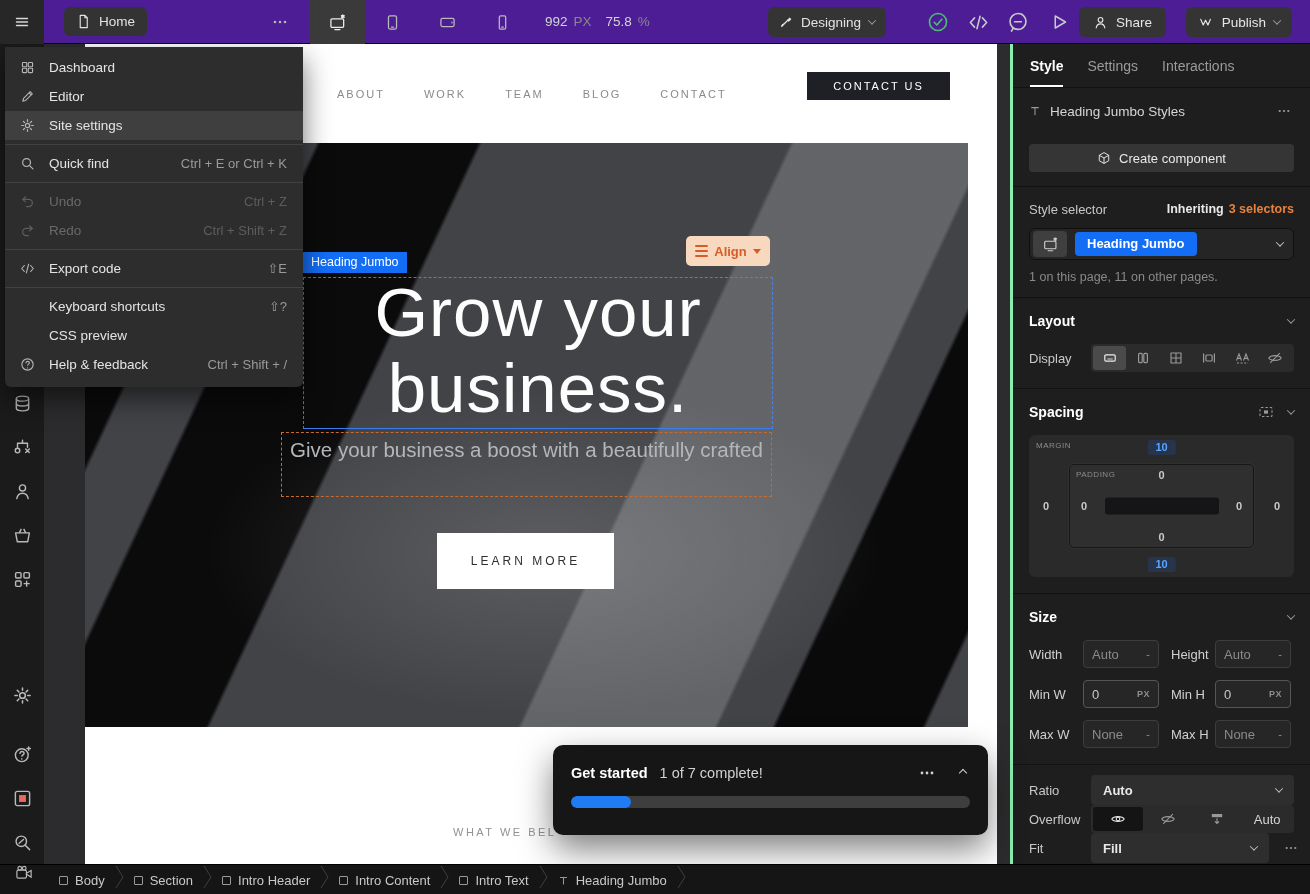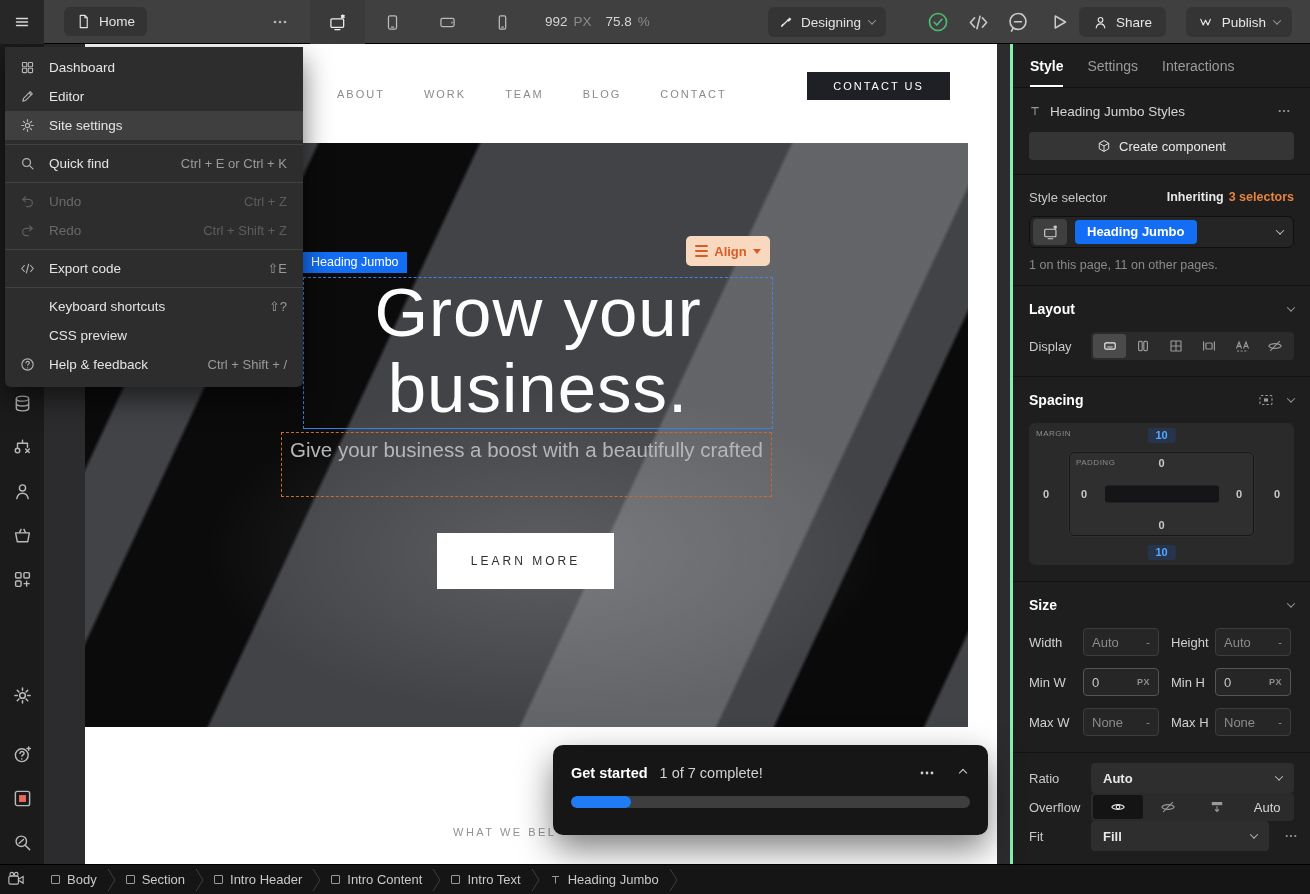--- a/index.html
+++ b/index.html
@@ -2,21 +2,21 @@
 <html style="--accent-blue: #146ef5; --accent-orange: #e8833f; --align-orange: #d85c27; --success-green: #4dbd72; --progress-blue: #1f7cf5;"><head>
 <meta charset="utf-8">
 <style>
   * { margin:0; padding:0; box-sizing:border-box; }
   html,body { width:1310px; height:894px; overflow:hidden; background:#1e1e1e;
     font-family:"Liberation Sans", sans-serif; -webkit-font-smoothing:antialiased; cursor:default; }
   svg { display:block; }
   .ico { display:flex; align-items:center; justify-content:center; }
 
   
-  .topbar { position:fixed; left:0; top:0; width:1310px; height:44px; background:#404040;
+  .topbar { position:fixed; left:0; top:0; width:1310px; height:44px; background:#4c1d95;
     border-bottom:1px solid #000; z-index:90; }
   .topbar .hamburger { position:absolute; left:0; top:0; width:44px; height:44px; color:#d6d6d6;
     display:flex; align-items:center; justify-content:center; background:#272727; }
   .home-btn { position:absolute; left:64px; top:7px; height:29px; background:#333333; border-radius:6px;
     display:flex; align-items:center; gap:8px; padding:0 12px; color:#e3e3e3; font-size:13.5px; }
   .more-dots { position:absolute; left:262px; top:11px; width:36px; height:22px; color:#b5b5b5; }
   .bp-group { position:absolute; left:310px; top:0; display:flex; }
   .bp-tab { width:55px; height:44px; display:flex; align-items:center; justify-content:center; color:#b9b9b9; }
   .bp-tab.selected { background:#3a3a3b; color:#ececec; }
   .dims { position:absolute; left:545px; top:14px; font-size:13.5px; color:#d4d4d4; display:flex; gap:6px; }
@@ -105,21 +105,21 @@
     border-left:3px solid #86efac; color:#c9c9c9; }
   .panel .divider { height:1px; background:#131313; }
   .tabs { height:44px; display:flex; align-items:center; gap:24px; padding:0 17px; border-bottom:1px solid #121212; }
   .tab { font-size:14px; color:#9b9b9b; position:relative; height:100%; display:flex; align-items:center; }
   .tab.active { color:#fff; font-weight:bold; }
   .tab.active::after { content:""; position:absolute; left:0; right:0; bottom:0; height:2px; background:#fff; }
   .styles-block { padding:12px 16px 14px; }
   .styles-head { display:flex; align-items:center; gap:9px; height:22px; color:#9b9b9b; }
   .styles-title { color:#d6d6d6; font-size:13.5px; }
   .styles-dots { margin-left:auto; width:20px; height:14px; color:#9b9b9b; }
-  .create-comp { margin-top:10px; height:28px; background:#353535; border-radius:4px; display:flex;
+  .create-comp { margin-top:22px; height:28px; background:#353535; border-radius:4px; display:flex;
     align-items:center; justify-content:center; gap:8px; color:#e9e9e9; font-size:13px; }
   .selector-block { padding:13px 16px; }
   .sel-row1 { display:flex; align-items:center; height:18px; font-size:13px; }
   .sel-row1 .lbl { color:#c7c7c7; }
   .inheriting { margin-left:auto; color:#e8e8e8; font-weight:bold; font-size:12.5px; }
   .inheriting-count { color:var(--accent-orange,#e8833f); font-weight:bold; font-size:12.5px; margin-left:5px; }
   .sel-control { margin-top:10px; height:32px; background:#252525; border:1px solid #0f0f0f; border-radius:6px;
     display:flex; align-items:center; padding:0 10px 0 3px; }
   .sel-device { width:34px; height:26px; background:#3f3f3f; border-radius:4px; display:flex; align-items:center;
     justify-content:center; color:#cfcfcf; }
@@ -164,21 +164,21 @@
   .prop-row { display:flex; align-items:center; }
   .prop-row:first-child { margin-top:0; }
   .dropdown { flex:1; height:30px; background:#2e2e2e; border-radius:4px; display:flex; align-items:center;
     padding:0 12px; color:#e8e8e8; font-size:13px; font-weight:bold; }
   .dropdown .chev { margin-left:auto; color:#bbb; }
   .dropdown.fit { flex:0 0 178px; }
   .fit-dots { margin-left:14px; color:#9a9a9a; width:20px; height:14px; }
 
   
   .bottombar { position:fixed; left:0; bottom:0; width:1310px; height:30px; background:#151515;
-    border-top:1px solid #000; z-index:95; display:flex; align-items:center; padding-left:4px; }
+    border-top:1px solid #000; z-index:95; display:flex; align-items:flex-start; padding-left:12px; }
   .cam { color:#b9b9b9; margin:0 10px 0 2px; }
   .crumb { display:flex; align-items:center; gap:7px; padding:0 15px; height:30px; }
   .crumb-label { font-size:13px; color:#c9c9c9; }
   .crumb-sq { width:9px; height:9px; border:1px solid #9a9a9a; border-radius:1px; }
   .crumb-sep { color:#3f3f3f; margin:0 -5px; }
 </style>
 </head>
 <body>
 
 <div class="topbar">

